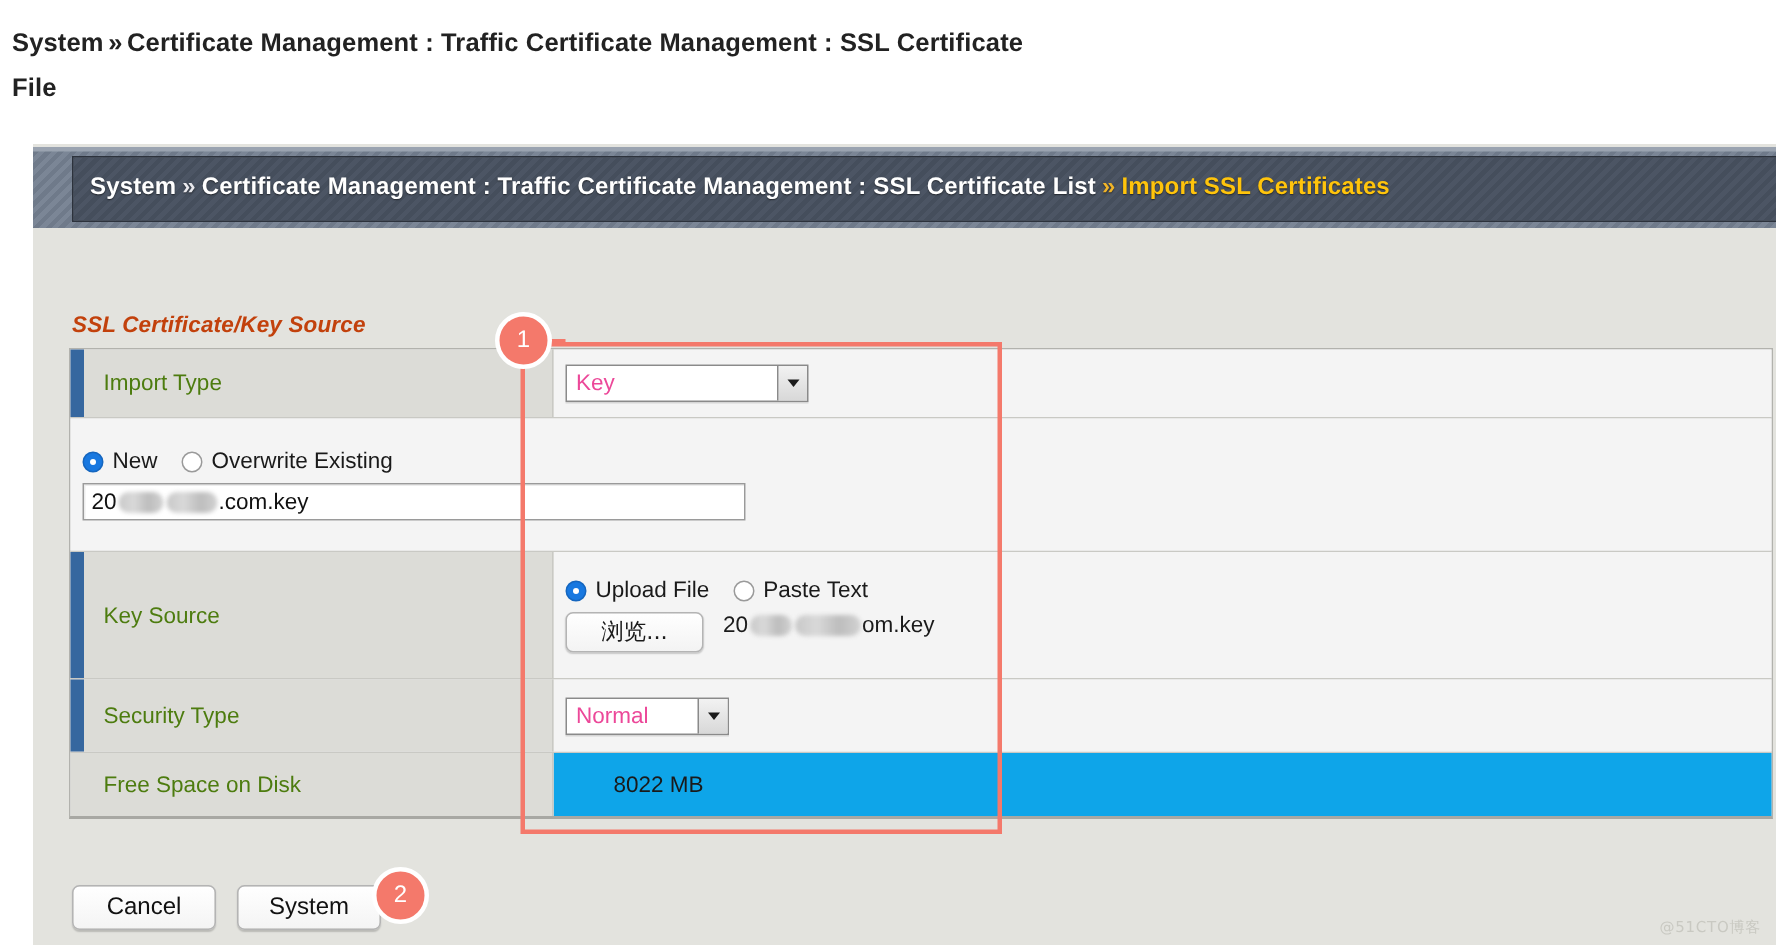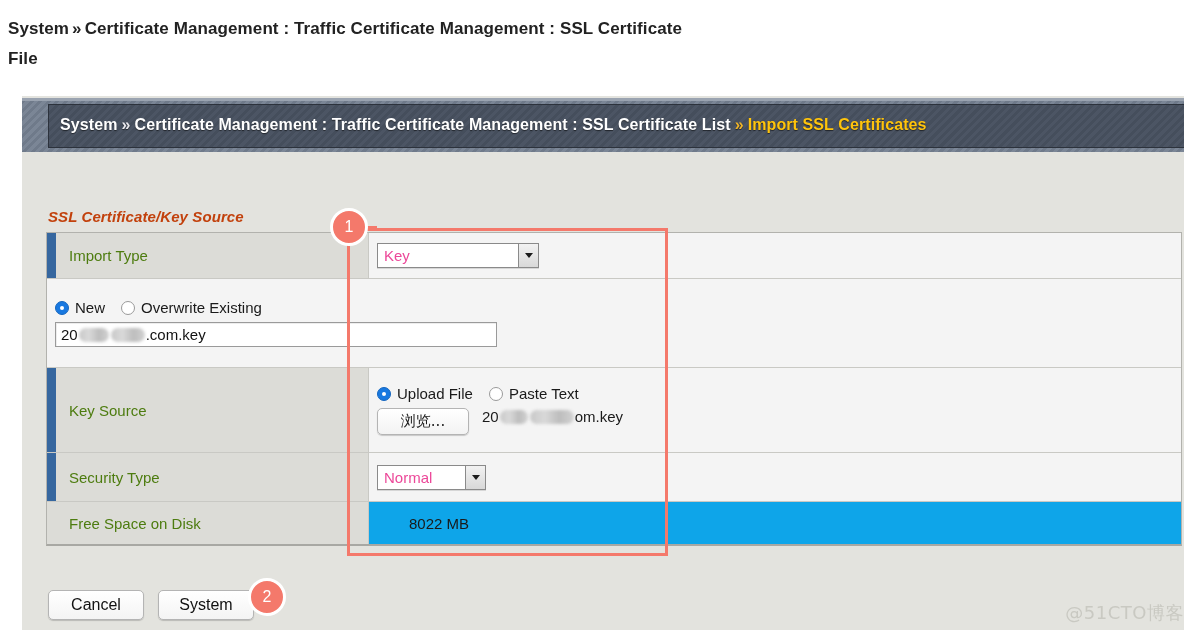--- a/index.html
+++ b/index.html
@@ -361,23 +361,23 @@
     align-items: center;
     justify-content: center;
     z-index: 5;
   }
   #badge-1 { left: 330px; top: 208px; }
   #badge-2 { left: 248px; top: 578px; }
 
   
   #watermark {
     position: absolute;
-    right: 0;
+    right: 10px;
     bottom: 5px;
-    font-size: 18px;
+    font-size: 10px;
     color: #c9c9c2;
     letter-spacing: .5px;
     font-family: "DejaVu Sans", "Liberation Sans", sans-serif;
   }
 </style>
 </head>
 <body>
 
 <div id="page-title">
   <span>System</span><span class="sep">»</span><span>Certificate Management : Traffic Certificate Management : SSL Certificate</span>

